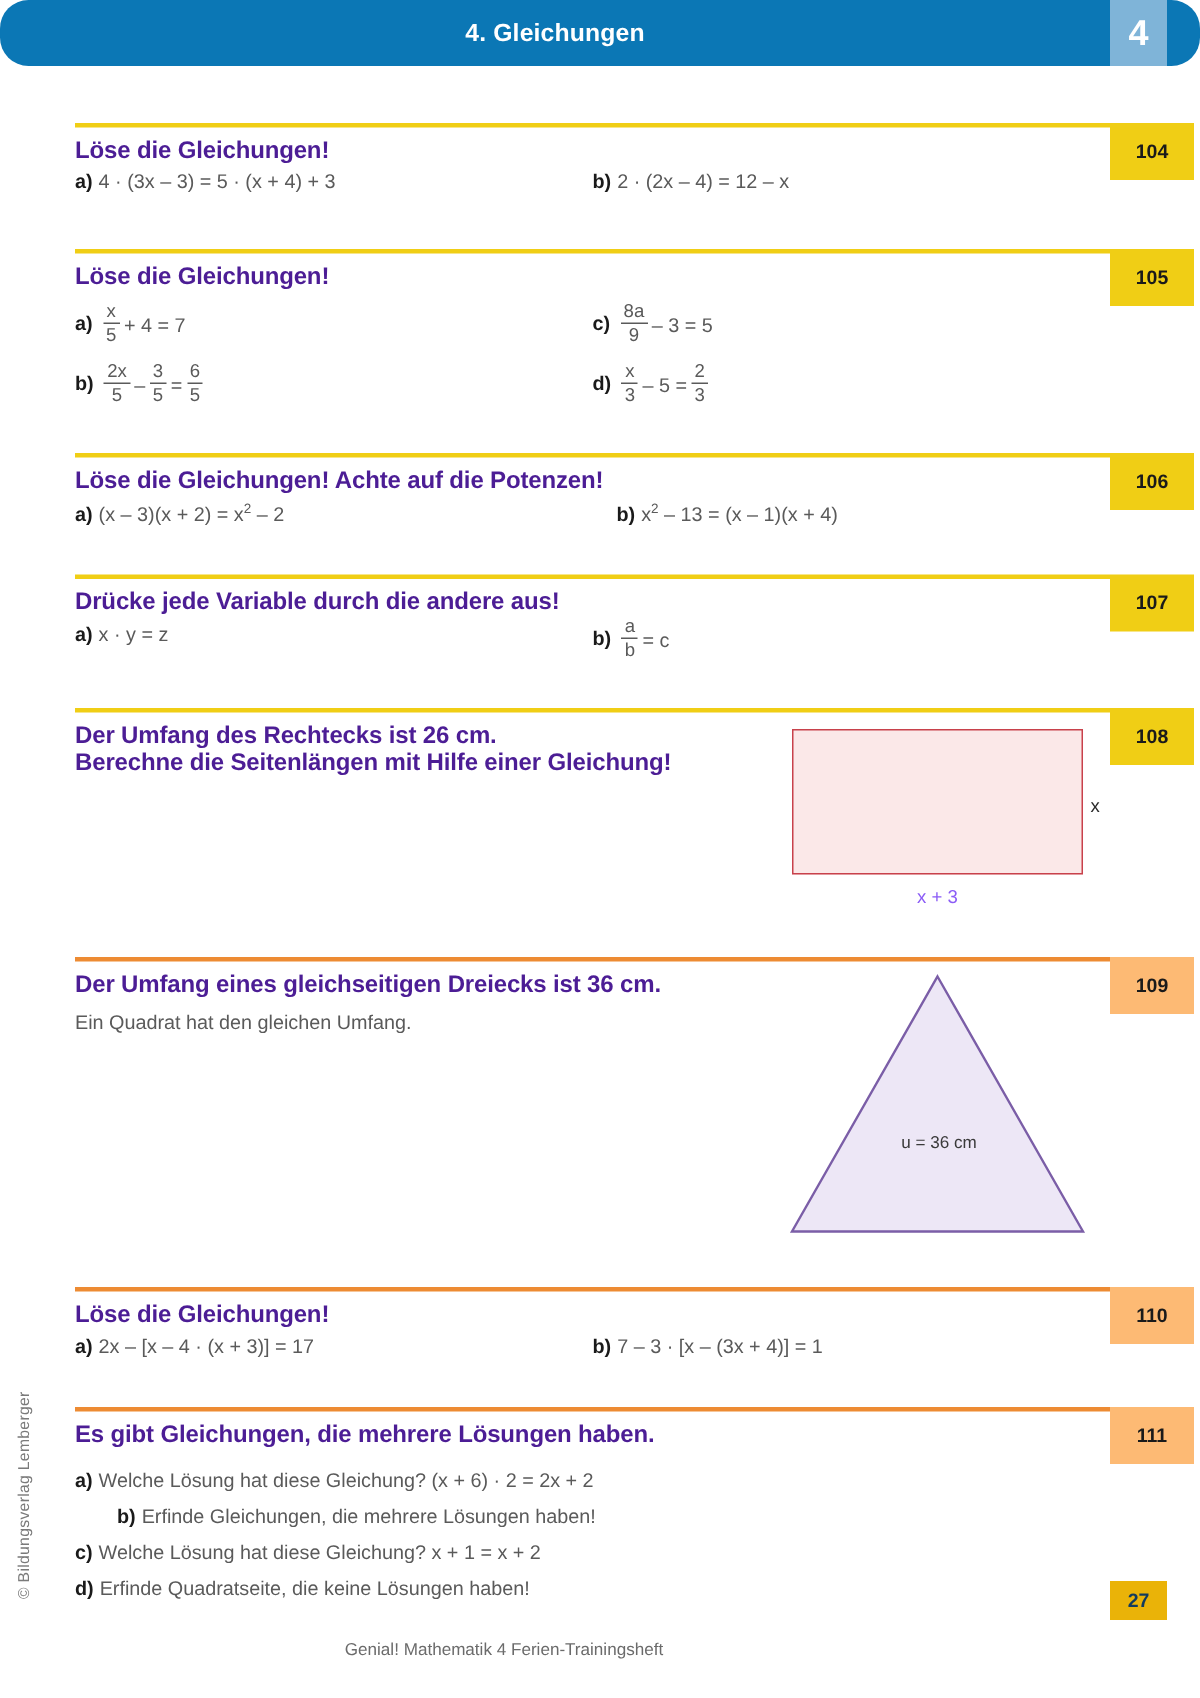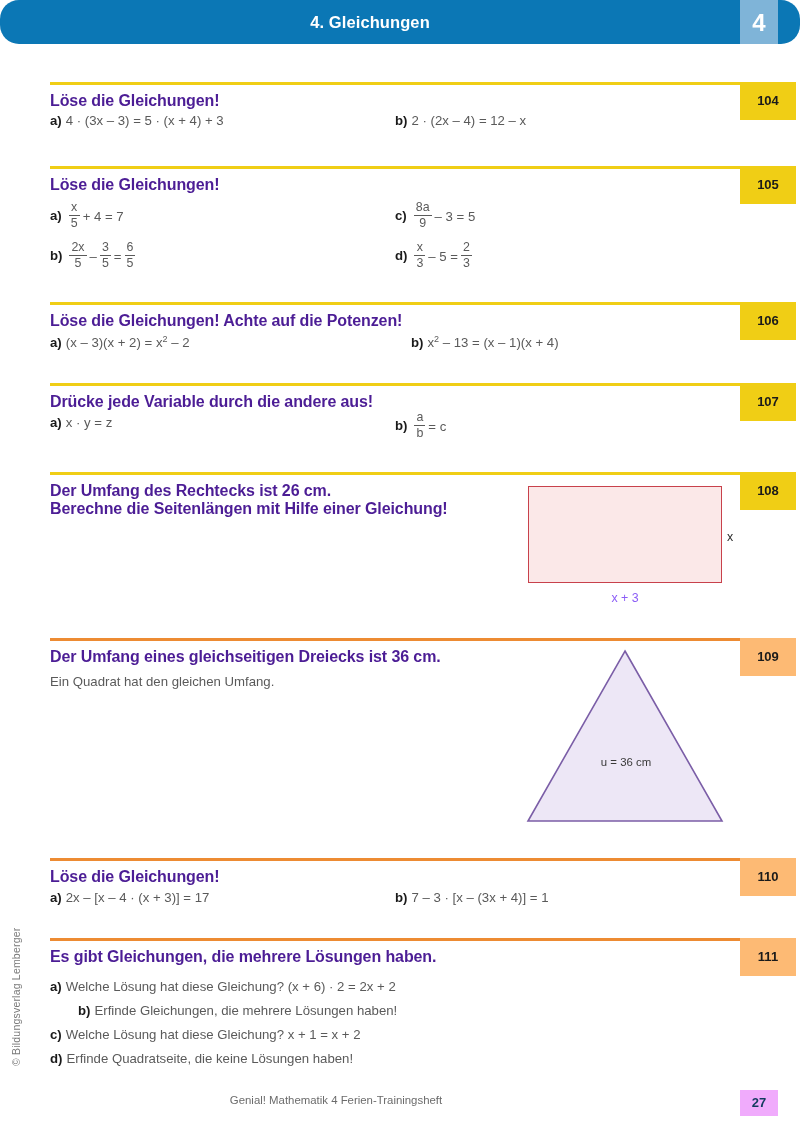--- a/index.html
+++ b/index.html
@@ -198,24 +198,24 @@
     position: absolute;
     left: 0; top: 1094px;
     width: 672px;
     text-align: center;
     font-size: 11.4px;
     color: #6b6b6b;
   }
   .footer-badge {
     position: absolute;
     left: 740px;
-    top: 1090px;
+    top: 1054px;
     width: 38px;
     height: 26px;
-    background: #f0abfc;
+    background: #eab308;
     color: #123B5E;
     font-size: 13px;
     font-weight: bold;
     text-align: center;
     line-height: 26px;
   }
 </style>
 </head>
 <body>
 

